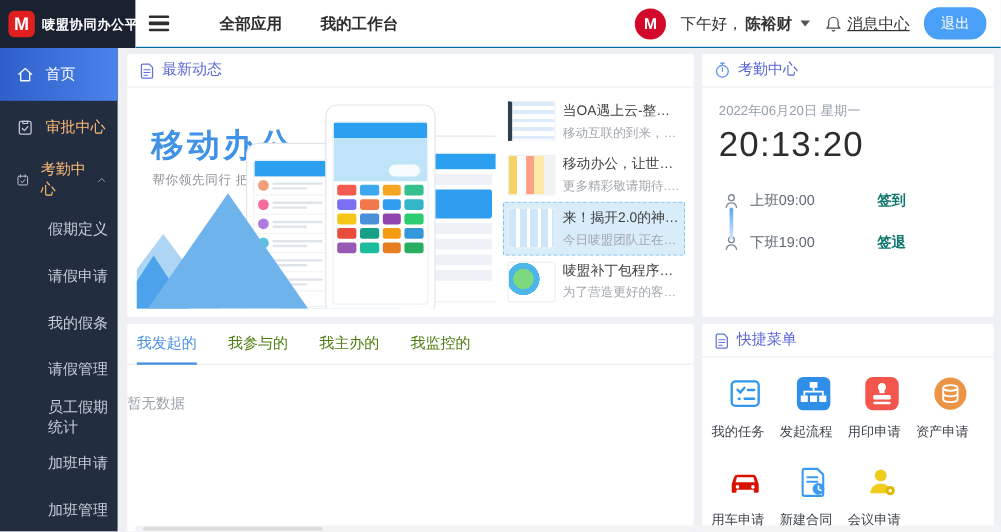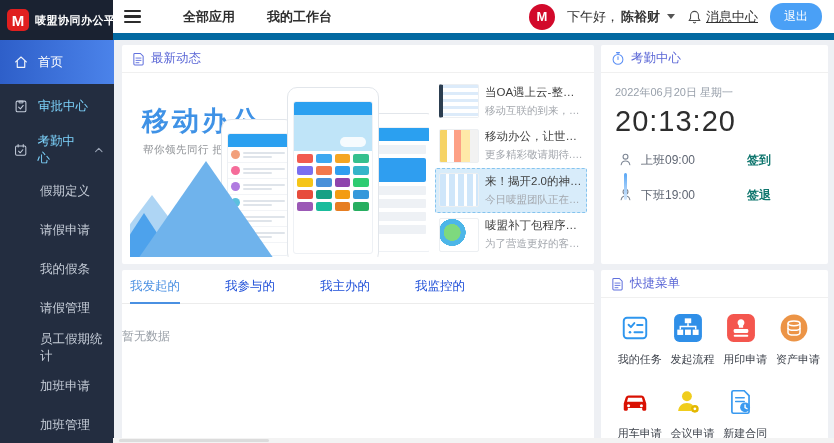--- a/index.html
+++ b/index.html
@@ -5,38 +5,38 @@
   * { margin:0; padding:0; box-sizing:border-box; }
   html,body { width:834px; height:443px; overflow:hidden; }
   body { font-family:"Liberation Sans","DejaVu Sans",sans-serif; background:#eef0f4; }
   .app { position:relative; width:834px; height:443px; overflow:hidden; }
 
   
   .topbar { display:flex; height:40px; }
   .brand { width:113px; flex:none; background:#1a2231; display:flex; align-items:center; gap:6px; padding-left:7px; }
   .logo-badge { width:22px; height:22px; flex:none; background:#e01f1f; border-radius:5px; color:#fff; font-weight:bold; font-size:15px; display:flex; align-items:center; justify-content:center; }
   .brand-title { color:#fff; font-size:11px; font-weight:bold; letter-spacing:.5px; white-space:nowrap; }
-  .topbar-main { flex:1; background:#fff; display:flex; align-items:center; border-bottom:7px solid #0369a1; }
+  .topbar-main { flex:1; background:#fff; display:flex; align-items:center; border-bottom:1px solid #0369a1; }
   .hamburger { margin-left:11px; display:flex; flex-direction:column; gap:3px; cursor:pointer; }
   .hamburger i { display:block; width:17px; height:2.5px; background:#2c2c2c; border-radius:1px; }
   .top-nav { display:flex; gap:32px; margin-left:42px; }
   .top-nav-item { font-size:13px; color:#2e2e2e; font-weight:bold; cursor:pointer; }
   .topbar-right { margin-left:auto; display:flex; align-items:center; gap:12px; padding-right:12px; }
   .avatar { width:26px; height:26px; border-radius:50%; background:#d2092b; color:#fff; font-size:13px; font-weight:bold; display:flex; align-items:center; justify-content:center; }
   .greeting { font-size:13px; color:#333; display:flex; align-items:center; gap:2px; cursor:pointer; }
   .greeting b { font-weight:bold; }
   .caret-down { width:0; height:0; border-left:4px solid transparent; border-right:4px solid transparent; border-top:5px solid #555; margin-left:5px; }
   .msg-center { display:flex; align-items:center; gap:4px; font-size:13px; color:#333; cursor:pointer;text-decoration:underline; }
   .logout-btn { background:#4aa0f6; color:#fff; font-size:12px; border:none; border-radius:13px; padding:5px 14px; cursor:pointer; }
 
   
   .layout { display:flex; height:403px; }
-  .sidebar { width:114px; flex:none; background:#232d40; }
+  .sidebar { width:98px; flex:none; background:#232d40; }
   .side-item { height:44px; display:flex; align-items:center; gap:9px; padding-left:13px; cursor:pointer; }
-  .side-item .lbl { font-size:12.5px; color:#7dd3fc; }
+  .side-item .lbl { font-size:12.5px; color:#fdba74; }
   .side-item.active { background:linear-gradient(90deg,#2e5fc9,#4b83ea); }
   .side-item.active .lbl { color:#fff; }
   .side-caret { margin-left:auto; margin-right:10px; }
   .side-sub { height:39px; display:flex; align-items:center; padding-left:40px; font-size:12.5px; color:#c6cdd8; cursor:pointer; }
 
   
   .content { flex:1; padding:5px 6px 0 8px; display:flex; gap:7px; }
   .col-left { width:472px; flex:none; display:flex; flex-direction:column; gap:6px; }
   .col-right { flex:1; display:flex; flex-direction:column; gap:6px; }
   .card { background:#fff; border-radius:2px; }
@@ -78,42 +78,42 @@
   .thumb-1 { background:repeating-linear-gradient(180deg,#dcebfa 0 3px,#fff 3px 7px); border-left:4px solid #2c3e50; }
   .thumb-2 { background:linear-gradient(90deg,#f6d365 0 18%,#fff 18% 38%,#fda085 38% 55%,#ffe9a8 55% 78%,#f2f2f2 78%); }
   .thumb-3 { background:repeating-linear-gradient(90deg,#cfe6fa 0 6px,#fff 6px 9px),repeating-linear-gradient(180deg,#bcdcf6 0 5px,#fff 5px 9px); }
   .thumb-4 { background:radial-gradient(circle at 32% 42%,#7ed97e 0 26%,#4db6e8 27% 42%,#fff 43%); }
   .news-text { min-width:0; flex:1; }
   .news-title { font-size:11.5px; color:#3d3d3d; white-space:nowrap; overflow:hidden; text-overflow:ellipsis; }
   .news-sub { font-size:10.5px; color:#a3a7ad; margin-top:4px; white-space:nowrap; overflow:hidden; text-overflow:ellipsis; }
 
   
   .tasks-card { flex:1; overflow:hidden; }
-  .tab-bar { height:34px; display:flex; gap:45px; padding:0 8px; border-bottom:1px solid #ececec; }
-  .tab { font-size:12.5px; color:#1d4ed8; line-height:32px; height:34px; border-bottom:2px solid transparent; cursor:pointer; }
+  .tab-bar { height:34px; display:flex; gap:26px; padding:0 8px; border-bottom:1px solid #ececec; }
+  .tab { font-size:12.5px; color:#4d7c0f; line-height:32px; height:34px; border-bottom:2px solid transparent; cursor:pointer; }
   .tab.active { color:#4a90e2; border-bottom-color:#4a90e2; }
   .empty-text { text-align:left; margin-top:24px; font-size:12px; color:#9aa0a8; }
 
   
   .attendance-card { height:219px; }
   .att-body { padding:12px 14px 0; }
   .att-date { font-size:11px; color:#98a0ab; }
   .att-time { font-size:29px; color:#2d2d2d; margin-top:5px; letter-spacing:1px; }
   .timeline { position:relative; margin-top:14px; }
   .timeline::before { content:""; position:absolute; left:9px; top:21px; width:2.5px; height:27px; background:linear-gradient(#57a6f5,#d9e9fb); border-radius:2px; }
-  .att-row { display:flex; align-items:flex-start; height:30px; }
+  .att-row { display:flex; align-items:center; height:30px; }
   .att-row + .att-row { margin-top:5px; }
   .att-person { width:20px; flex:none; display:flex; justify-content:center; }
   .att-label { font-size:12px; color:#5f6673; width:78px; margin-left:6px; }
   .att-action { font-size:12px; color:#0f766e; margin-left:28px; cursor:pointer;font-weight:bold; }
 
   
   .quick-card { flex:1; overflow:hidden; }
   .qm-grid { display:grid; grid-template-columns:repeat(4,1fr); row-gap:20px; padding:15px 8px 0; }
-  .qm-cell { text-align:right; cursor:pointer; }
+  .qm-cell { text-align:left; cursor:pointer; }
   .qm-icon { width:30px; height:30px; margin:0 auto; display:block; }
   .qm-label { font-size:11px; color:#3e434c; margin-top:9px; }
 
   
   .hscroll { position:absolute; left:113px; right:0; bottom:0; height:5px; background:#f3f3f3; }
   .hscroll-thumb { position:absolute; left:6px; top:1px; width:150px; height:3px; background:#dcdcdc; border-radius:2px; }
 </style>
 </head>
 <body>
 
@@ -440,36 +440,36 @@
               <svg class="qm-icon" viewBox="0 0 28 28">
                   <path d="M3.5 15.5l1.8-5.6A3 3 0 0 1 8.2 8h11.6a3 3 0 0 1 2.9 1.9l1.8 5.6v5.6a1 1 0 0 1-1 1h-1.8a1 1 0 0 1-1-1v-1.4H7.3v1.4a1 1 0 0 1-1 1H4.5a1 1 0 0 1-1-1z" fill="#d91102"></path>
                   <path d="M7.6 10h12.8l1.1 3.8H6.5z" fill="#fff"></path>
                   <circle cx="8" cy="17.5" r="1.4" fill="#fff"></circle>
                   <circle cx="20" cy="17.5" r="1.4" fill="#fff"></circle>
                 </svg>
               <div class="qm-label">用车申请</div>
             </div>
             <div class="qm-cell">
               <svg class="qm-icon" viewBox="0 0 28 28">
+                  <path d="M7 3.5h10l4.5 4.5v15A1.5 1.5 0 0 1 20 24.5H7A1.5 1.5 0 0 1 5.5 23V5A1.5 1.5 0 0 1 7 3.5z" fill="none" stroke="#3a9af0" stroke-width="1.6"></path>
+                  <path d="M9 10h8M9 13.5h8" stroke="#3a9af0" stroke-width="1.4" stroke-linecap="round"></path>
+                  <circle cx="17.8" cy="19" r="4.6" fill="#3a9af0"></circle>
+                  <path d="M17.8 16.8v2.4l1.9 1.1" fill="none" stroke="#fff" stroke-width="1.3" stroke-linecap="round"></path>
+                </svg>
+              <div class="qm-label">新建合同</div>
+            </div>
+            <div class="qm-cell">
+              <svg class="qm-icon" viewBox="0 0 28 28">
                   <circle cx="13" cy="8.6" r="4.6" fill="#f0cd1d"></circle>
                   <path d="M4.8 22.5c.3-4.6 3.7-7.6 8.2-7.6 2.2 0 4.2.8 5.6 2.1l-1.6 5.5z" fill="#f0cd1d"></path>
                   <circle cx="20.4" cy="20.4" r="3.6" fill="#e3b700"></circle>
                   <circle cx="20.4" cy="20.4" r="1.3" fill="#fff"></circle>
                 </svg>
               <div class="qm-label">会议申请</div>
             </div>
-            <div class="qm-cell">
-              <svg class="qm-icon" viewBox="0 0 28 28">
-                  <path d="M7 3.5h10l4.5 4.5v15A1.5 1.5 0 0 1 20 24.5H7A1.5 1.5 0 0 1 5.5 23V5A1.5 1.5 0 0 1 7 3.5z" fill="none" stroke="#3a9af0" stroke-width="1.6"></path>
-                  <path d="M9 10h8M9 13.5h8" stroke="#3a9af0" stroke-width="1.4" stroke-linecap="round"></path>
-                  <circle cx="17.8" cy="19" r="4.6" fill="#3a9af0"></circle>
-                  <path d="M17.8 16.8v2.4l1.9 1.1" fill="none" stroke="#fff" stroke-width="1.3" stroke-linecap="round"></path>
-                </svg>
-              <div class="qm-label">新建合同</div>
-            </div>
           </div>
         </div>
       </div>
     </div>
   </div>
 
   <div class="hscroll">
     <div class="hscroll-thumb"></div>
   </div>
 </div>

